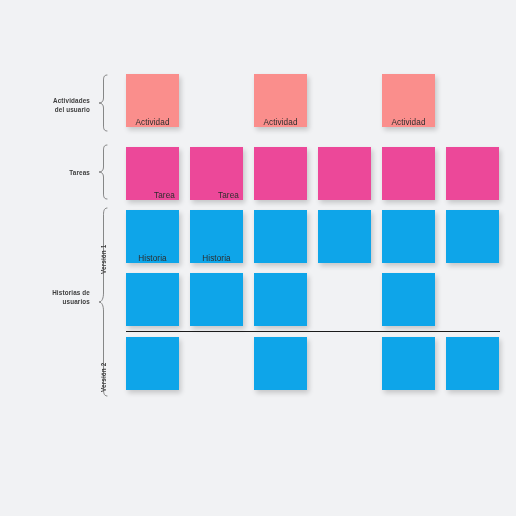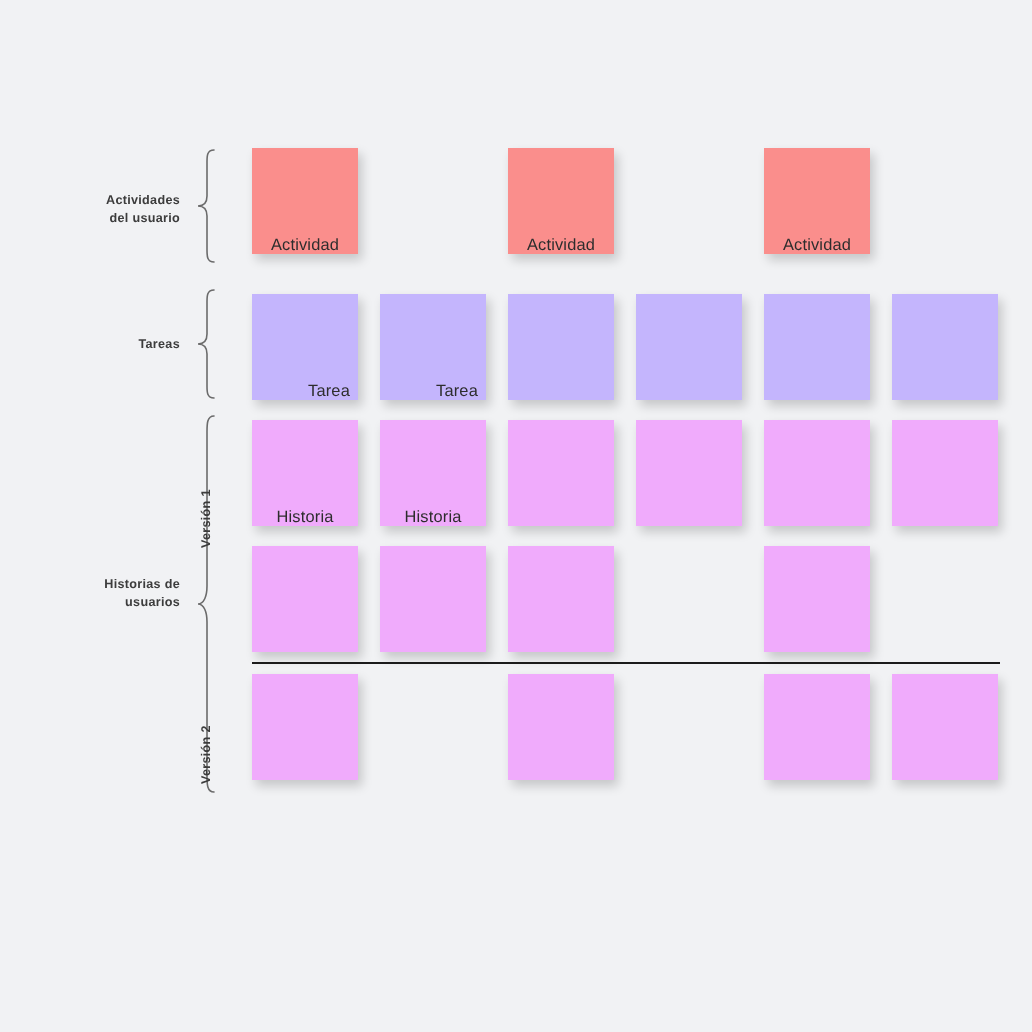--- a/index.html
+++ b/index.html
@@ -37,22 +37,22 @@
     box-sizing: border-box;
     display: flex;
     align-items: flex-end;
     justify-content: center;
     font-size: 8.2px;
     color: #2d2d2d;
     letter-spacing: 0.1px;
     box-shadow: 2px 3px 5px rgba(0,0,0,0.18);
   }
   .note.red    { background: #fa8e8c; }
-  .note.green  { background: #c4b5fd; padding-left: 24px; }
-  .note.purple { background: #f0abfc; }
+  .note.green  { background: #ec4899; padding-left: 24px; }
+  .note.purple { background: #0ea5e9; }
   .note-label {
     pointer-events: none;
     white-space: nowrap;
   }
 
   
   .group-label {
     position: absolute;
     font-size: 6.3px;
     font-weight: bold;

